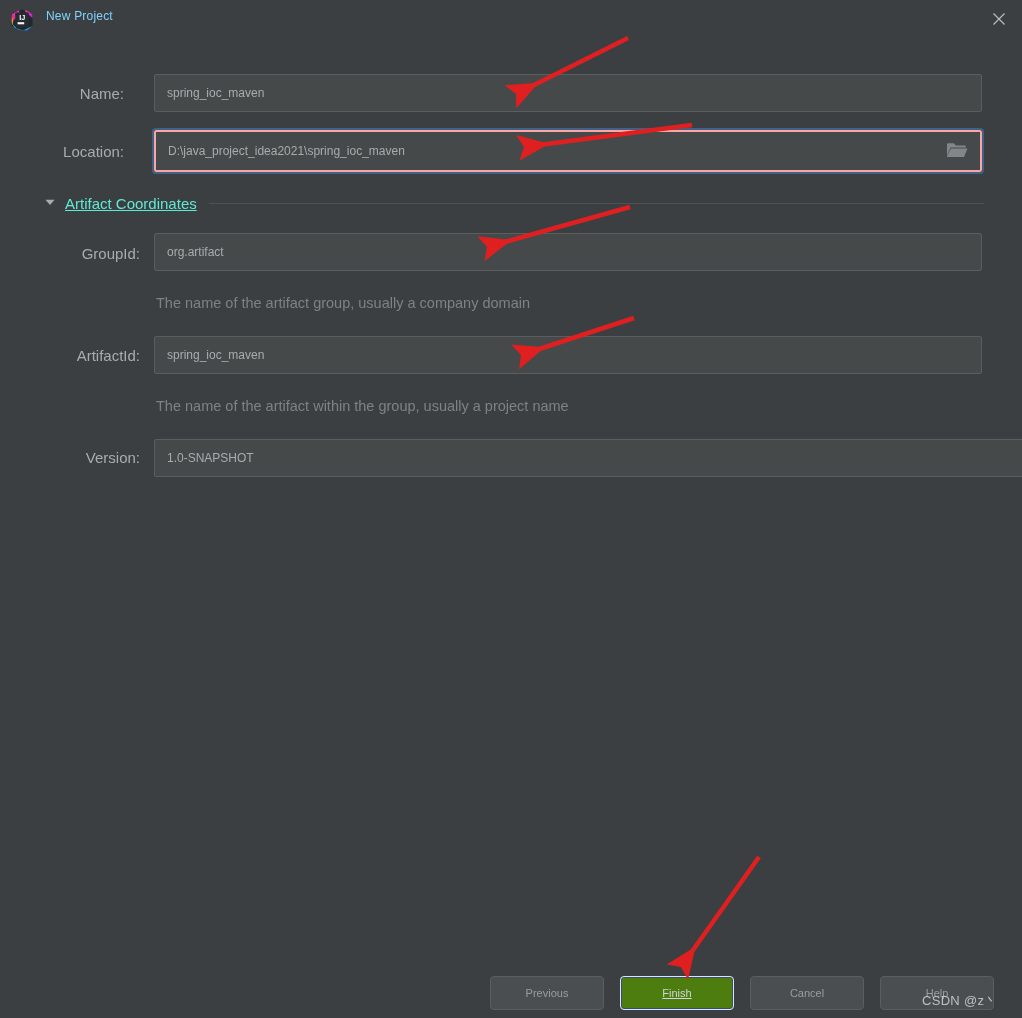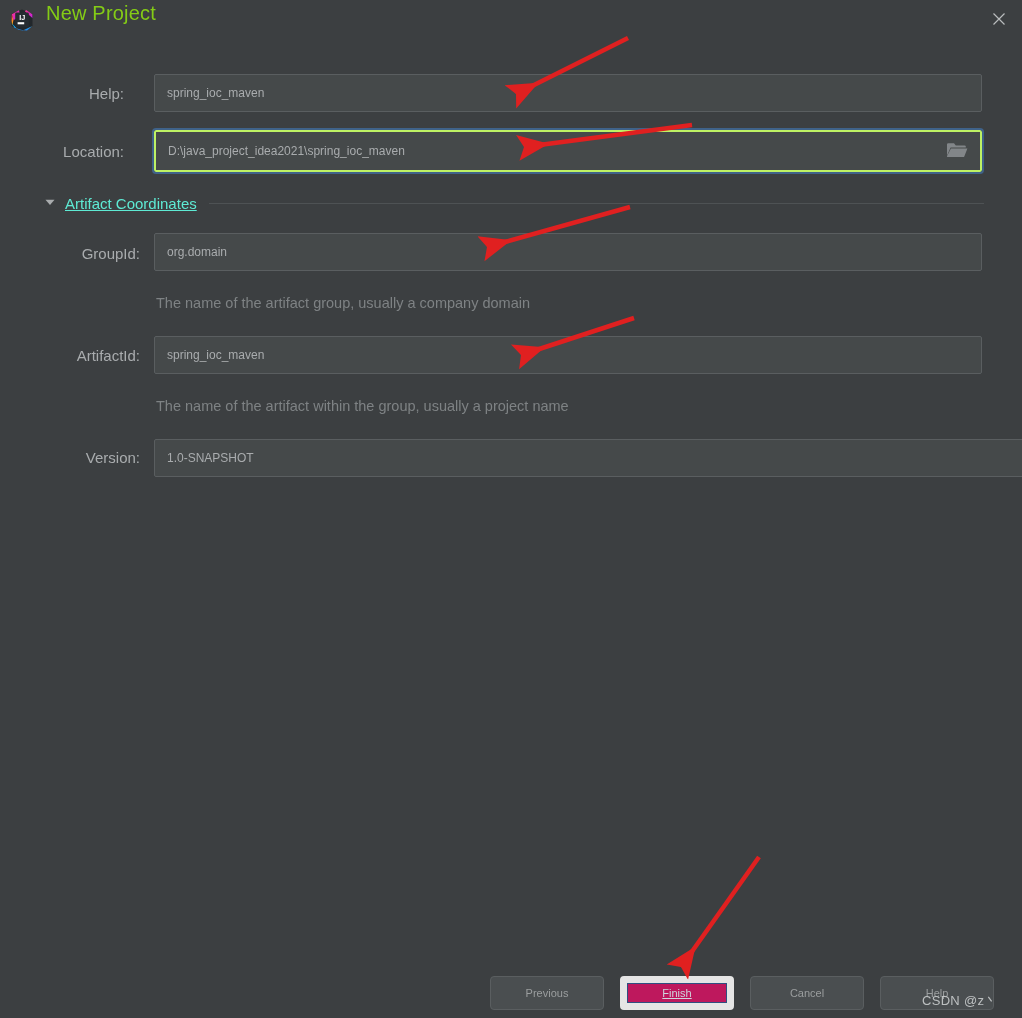--- a/index.html
+++ b/index.html
@@ -20,22 +20,22 @@
     position: absolute; left: 0; top: 0;
     width: 1022px; height: 38px;
     background: #3c3f41;
     display: flex; align-items: center; padding-left: 32px;
   }
   #app-icon {
     position: absolute; left: 11px; top: 9px;
     width: 22px; height: 22px;
   }
   #window-title {
-    position: absolute; left: 46px; top: 2px;
-    font-size: 20px; color: #84cc16;
+    position: absolute; left: 46px; top: 9px;
+    font-size: 12px; color: #7dd3fc;
     letter-spacing: .2px;
     white-space: nowrap;
   }
   #close-btn {
     position: absolute; right: 0; top: 0;
     width: 46px; height: 38px;
     display: flex; align-items: center; justify-content: center;
     cursor: pointer;
   }
   #close-btn svg { display: block; }
@@ -54,21 +54,21 @@
     border: 1px solid #5a5e60;
     border-radius: 2px;
     display: flex; align-items: center;
     padding: 0 12px;
     font-size: 12px;
     color: #a9acae;
     white-space: nowrap;
     overflow: hidden;
   }
   .field.focused {
-    border: 2px solid #bef264;
+    border: 2px solid #fca5a5;
     outline: 2px solid #3f6289;
     background: #45494a;
     justify-content: center;
   }
   .field .val { flex: 1 1 auto; overflow: hidden; }
   .helper {
     position: absolute;
     font-size: 14.5px;
     color: #7e8284;
     white-space: nowrap;
@@ -103,22 +103,22 @@
     border-radius: 4px;
     display: flex; align-items: center; justify-content: center;
     font-size: 11px;
     background: #4a4e50;
     border: 1px solid #5a5e60;
     color: #9b9e9f;
     cursor: pointer;
     user-select: none;
   }
   .btn.primary {
-    background: #be185d;
-    border: 7px solid #e5e5e5;
+    background: #4d7c0f;
+    border: 1px solid #e5e5e5;
     color: #cfd6dd;
     box-shadow: 0 0 0 1px #2f4f80 inset;
     text-decoration: underline;
   }
 
   
   #annotations {
     position: absolute; left:0; top:0;
     width: 1022px; height: 1018px;
     pointer-events: none;
@@ -176,21 +176,21 @@
 
   <div id="close-btn">
     <span>
       <svg width="16" height="16" viewBox="0 0 16 16">
         <path d="M2.5 2.5 L13.5 13.5 M13.5 2.5 L2.5 13.5" stroke="#b9bcbd" stroke-width="1.2" fill="none"></path>
       </svg>
     </span>
   </div>
 </div>
 
-<div class="row-label" style="left:0px; top:85px; width:124px;">Help:</div>
+<div class="row-label" style="left:0px; top:85px; width:124px;">Name:</div>
 
 <div class="field" style="left:154px; top:74px; width:828px; height:38px;">
   <span class="val">spring_ioc_maven</span>
 </div>
 
 <div class="row-label" style="left:0px; top:143px; width:124px;">Location:</div>
 
 <div class="field focused" style="left:154px; top:130px; width:828px; height:42px;">
   <span class="val">D:\java_project_idea2021\spring_ioc_maven</span>
   <span class="browse-icon">
@@ -209,21 +209,21 @@
       <polygon points="1.5,3.8 10.5,3.8 6,9" fill="#a9acae"></polygon>
     </svg>
   </span>
   <span class="sec-title">Artifact Coordinates</span>
   <span class="sec-line"></span>
 </div>
 
 <div class="row-label" style="left:0px; top:245px; width:140px;padding-left:24px;">GroupId:</div>
 
 <div class="field" style="left:154px; top:233px; width:828px; height:38px;">
-  <span class="val">org.domain</span>
+  <span class="val">org.artifact</span>
 </div>
 
 <div class="helper" style="left:156px; top:295px;">The name of the artifact group, usually a company domain</div>
 
 <div class="row-label" style="left:0px; top:347px; width:140px;">ArtifactId:</div>
 
 <div class="field" style="left:154px; top:336px; width:828px; height:38px;">
   <span class="val">spring_ioc_maven</span>
 </div>
 

